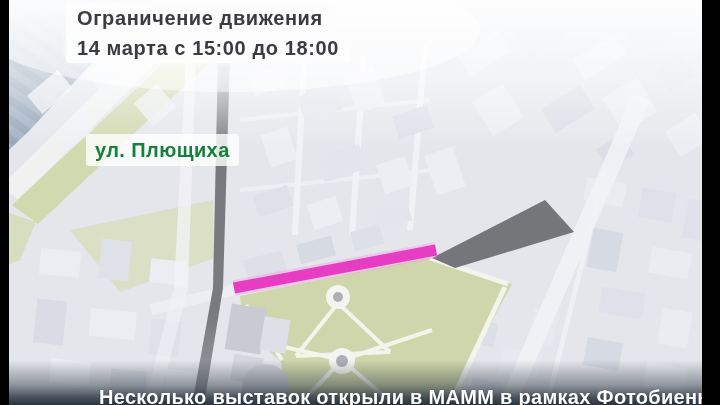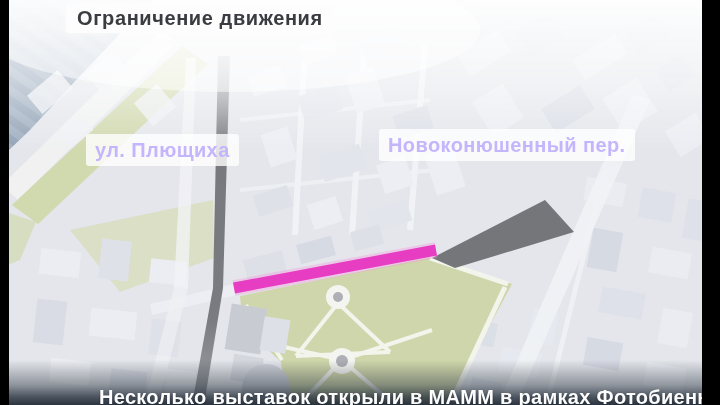--- a/index.html
+++ b/index.html
@@ -21,21 +21,21 @@
     padding:2px 11px;border-radius:3px;letter-spacing:.6px;
     box-shadow:0 0 6px rgba(255,255,255,.6);
     white-space:nowrap;
   }
   .banner-title{left:66px;top:3px;}
   .banner-subtitle{left:66px;top:33px;}
 
   .street-label{
     position:absolute;z-index:15;
     background:rgba(255,255,255,.80);
-    color:#c4b5fd;font-weight:bold;font-size:20px;line-height:26px;
+    color:#15803d;font-weight:bold;font-size:20px;line-height:26px;
     padding:3px 9px;border-radius:3px;letter-spacing:.4px;
     white-space:nowrap;
   }
   .lbl-plyushchikha{left:86px;top:134px;}
   .lbl-novokonyushenny{left:379px;top:129px;}
   .lbl-devichyego{left:136px;top:214px;}
   .tail{
     position:absolute;left:202px;top:100%;width:0;height:0;
     border-left:10px solid transparent;border-right:10px solid transparent;
     border-top:13px solid rgba(255,255,255,.82);
@@ -209,22 +209,22 @@
       <line x1="234" y1="288" x2="436" y2="250" stroke="#f27fd4" stroke-width="16" opacity=".35"></line>
       <line x1="234" y1="288" x2="436" y2="250" stroke-width="11" stroke="#e318b8"></line>
 
       <rect x="0" y="0" width="720" height="405" fill="#ffffff" opacity=".16"></rect>
       <rect x="0" y="0" width="720" height="150" fill="url(#fadeTop)"></rect>
       <ellipse cx="230" cy="30" rx="250" ry="62" fill="#ffffff" opacity=".5"></ellipse>
       <rect x="0" y="360" width="720" height="45" fill="url(#fadeBottom)"></rect>
     </svg>
 
     <div class="pill banner-title">Ограничение движения</div>
+    <div class="pill banner-subtitle">14 марта с 15:00 до 18:00</div>
 
     <div class="street-label lbl-plyushchikha">ул. Плющиха</div>
-    <div class="street-label lbl-novokonyushenny">Новоконюшенный пер.</div>
 
     <div class="ticker-text">Несколько выставок открыли в МАММ в рамках Фотобиеннале</div>
   </div>
 
   <div class="letterbox left"></div>
   <div class="letterbox right"></div>
 </div>
 
 </body></html>

